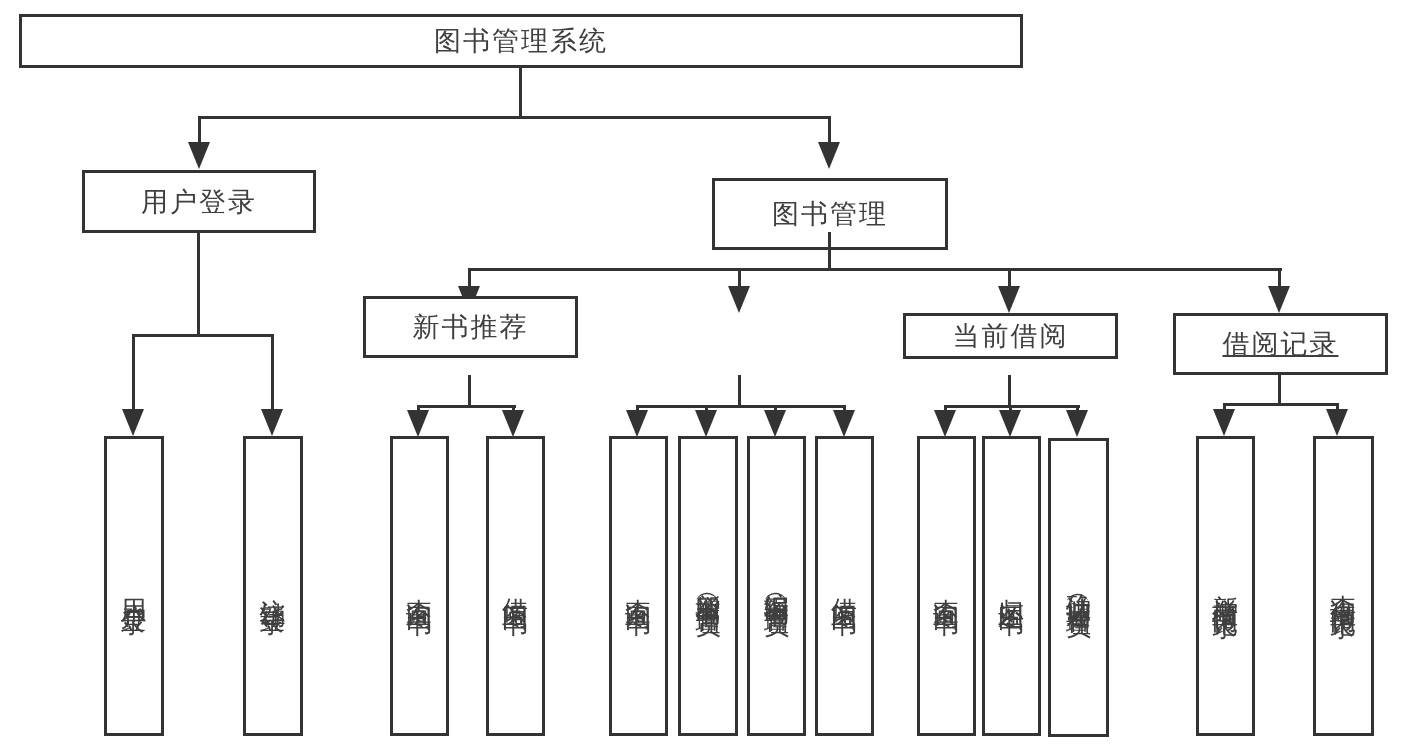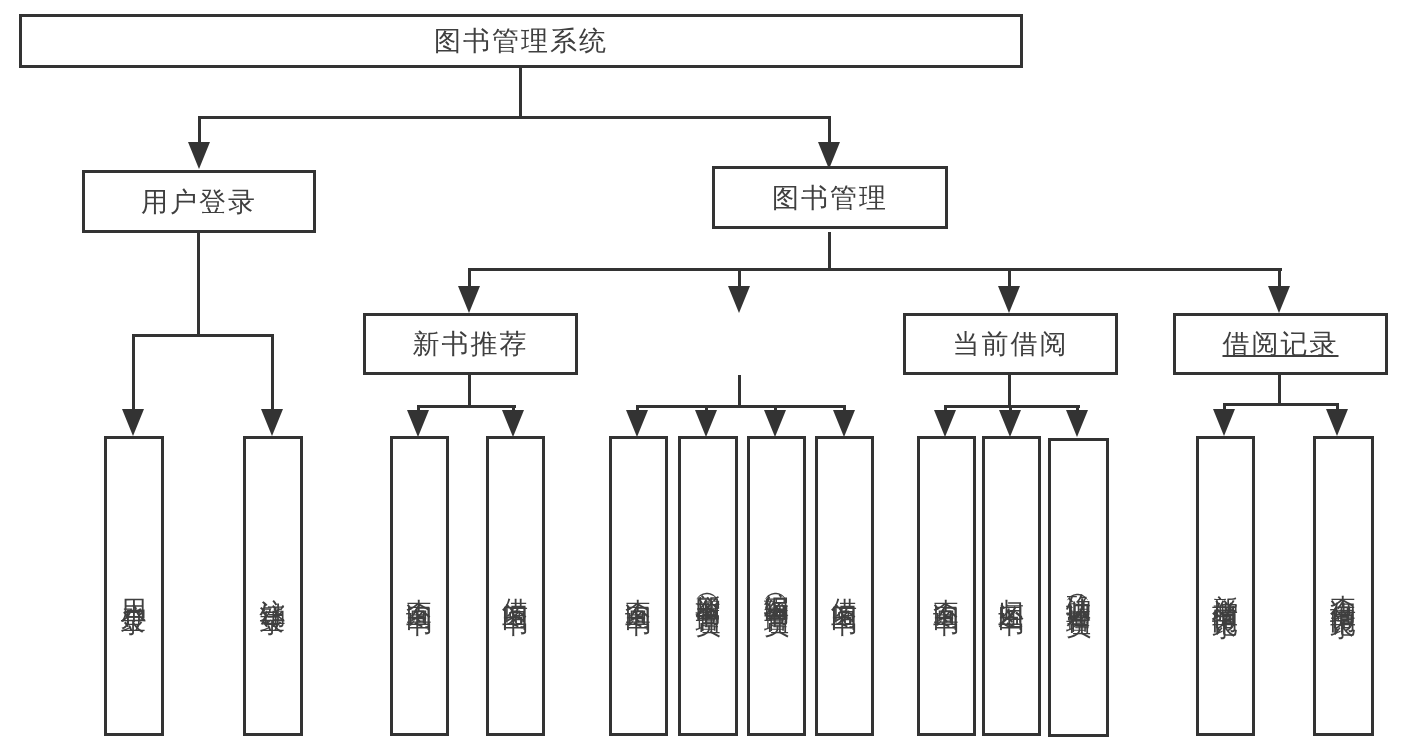--- a/index.html
+++ b/index.html
@@ -45,21 +45,21 @@
   <div class="v" style="left:519px;top:66px;height:52px;"></div>
   <div class="h" style="left:198px;top:116px;width:633px;"></div>
   <div class="v" style="left:198px;top:116px;height:30px;"></div>
   <div class="arr" style="left:188px;top:142px;"></div>
   <div class="v" style="left:828px;top:116px;height:30px;"></div>
   <div class="arr" style="left:818px;top:142px;"></div>
 
   <div class="box" style="left:82px;top:170px;width:234px;height:63px;">
     <span>用户登录</span>
   </div>
-  <div class="box" style="left:712px;top:166px;width:236px;height:63px;">
+  <div class="box" style="left:712px;top:178px;width:236px;height:72px;">
     <span>图书管理</span>
   </div>
 
   <div class="v" style="left:197px;top:232px;height:105px;"></div>
   <div class="h" style="left:133px;top:334px;width:141px;"></div>
   <div class="v" style="left:132px;top:334px;height:78px;"></div>
   <div class="arr" style="left:122px;top:409px;"></div>
   <div class="v" style="left:271px;top:334px;height:78px;"></div>
   <div class="arr" style="left:261px;top:409px;"></div>
 
@@ -67,24 +67,24 @@
   <div class="h" style="left:469px;top:268px;width:813px;"></div>
   <div class="v" style="left:468px;top:268px;height:21px;"></div>
   <div class="arr" style="left:458px;top:286px;"></div>
   <div class="v" style="left:738px;top:268px;height:21px;"></div>
   <div class="arr" style="left:728px;top:286px;"></div>
   <div class="v" style="left:1008px;top:268px;height:21px;"></div>
   <div class="arr" style="left:998px;top:286px;"></div>
   <div class="v" style="left:1278px;top:268px;height:21px;"></div>
   <div class="arr" style="left:1268px;top:286px;"></div>
 
-  <div class="box" style="left:363px;top:313px;width:215px;height:62px;">
+  <div class="box" style="left:363px;top:296px;width:215px;height:62px;">
     <span>新书推荐</span>
   </div>
-  <div class="box" style="left:903px;top:313px;width:215px;height:62px;">
+  <div class="box" style="left:903px;top:313px;width:215px;height:46px;">
     <span>当前借阅</span>
   </div>
   <div class="box" style="left:1173px;top:313px;width:215px;height:62px;text-decoration:underline;">
     <span>借阅记录</span>
   </div>
 
   <div class="v" style="left:468px;top:375px;height:33px;"></div>
   <div class="h" style="left:418px;top:405px;width:98px;"></div>
   <div class="v" style="left:417px;top:405px;height:9px;"></div>
   <div class="arr" style="left:407px;top:410px;"></div>

